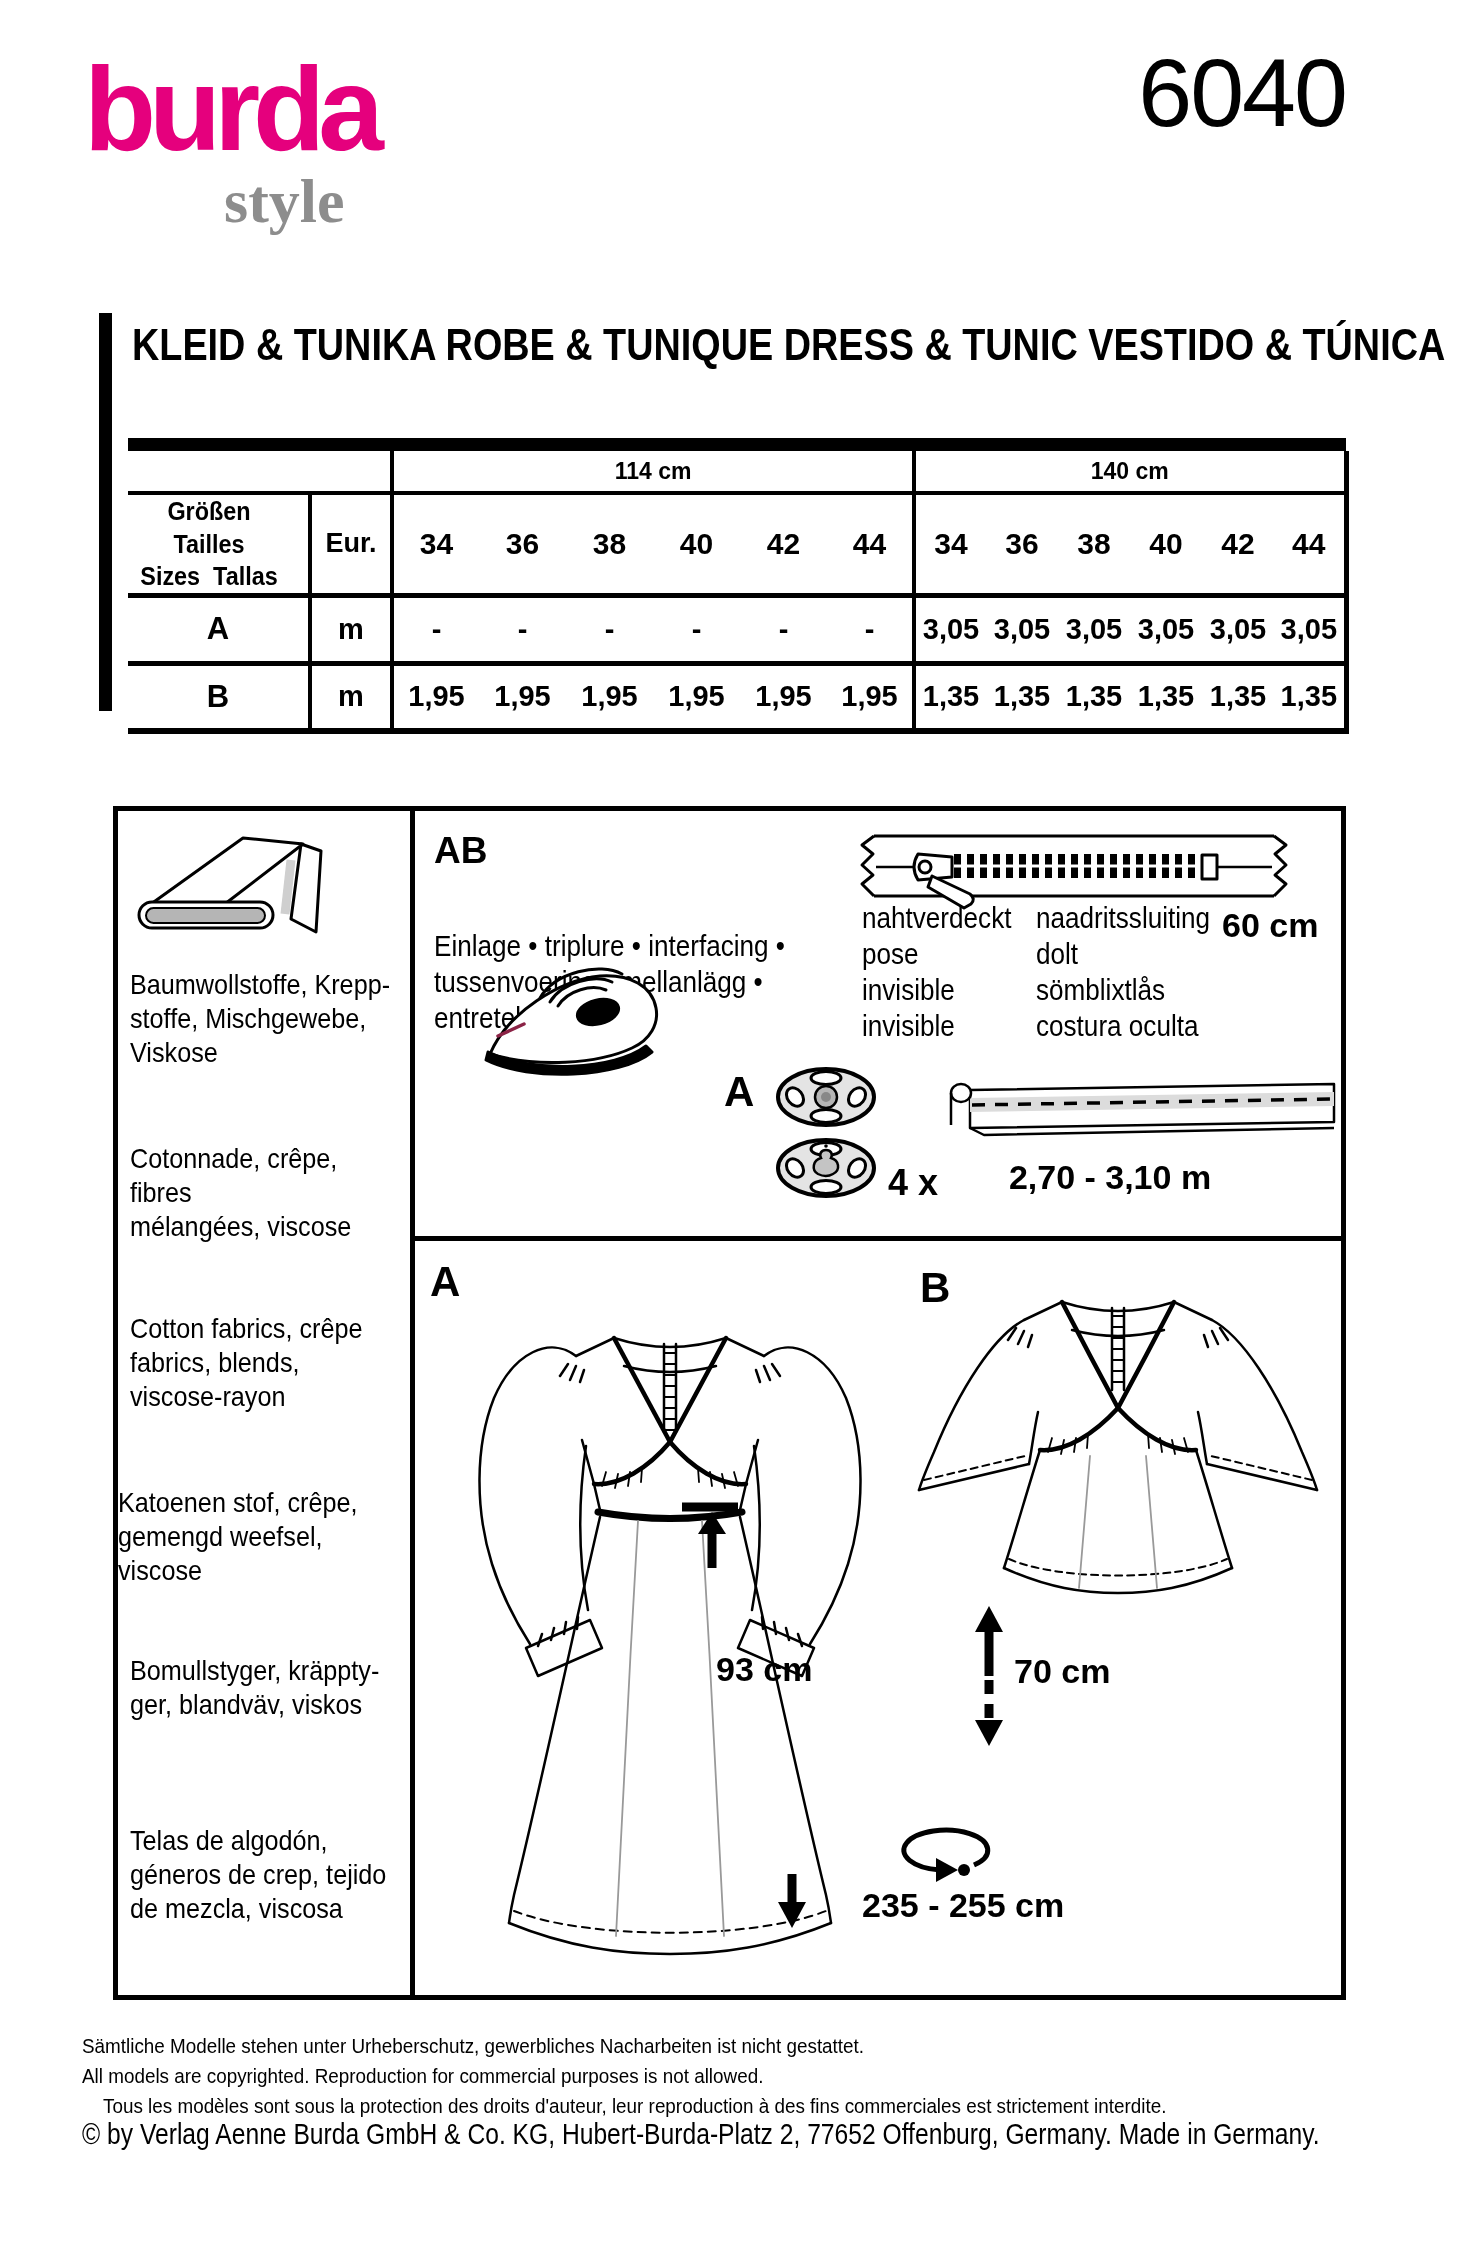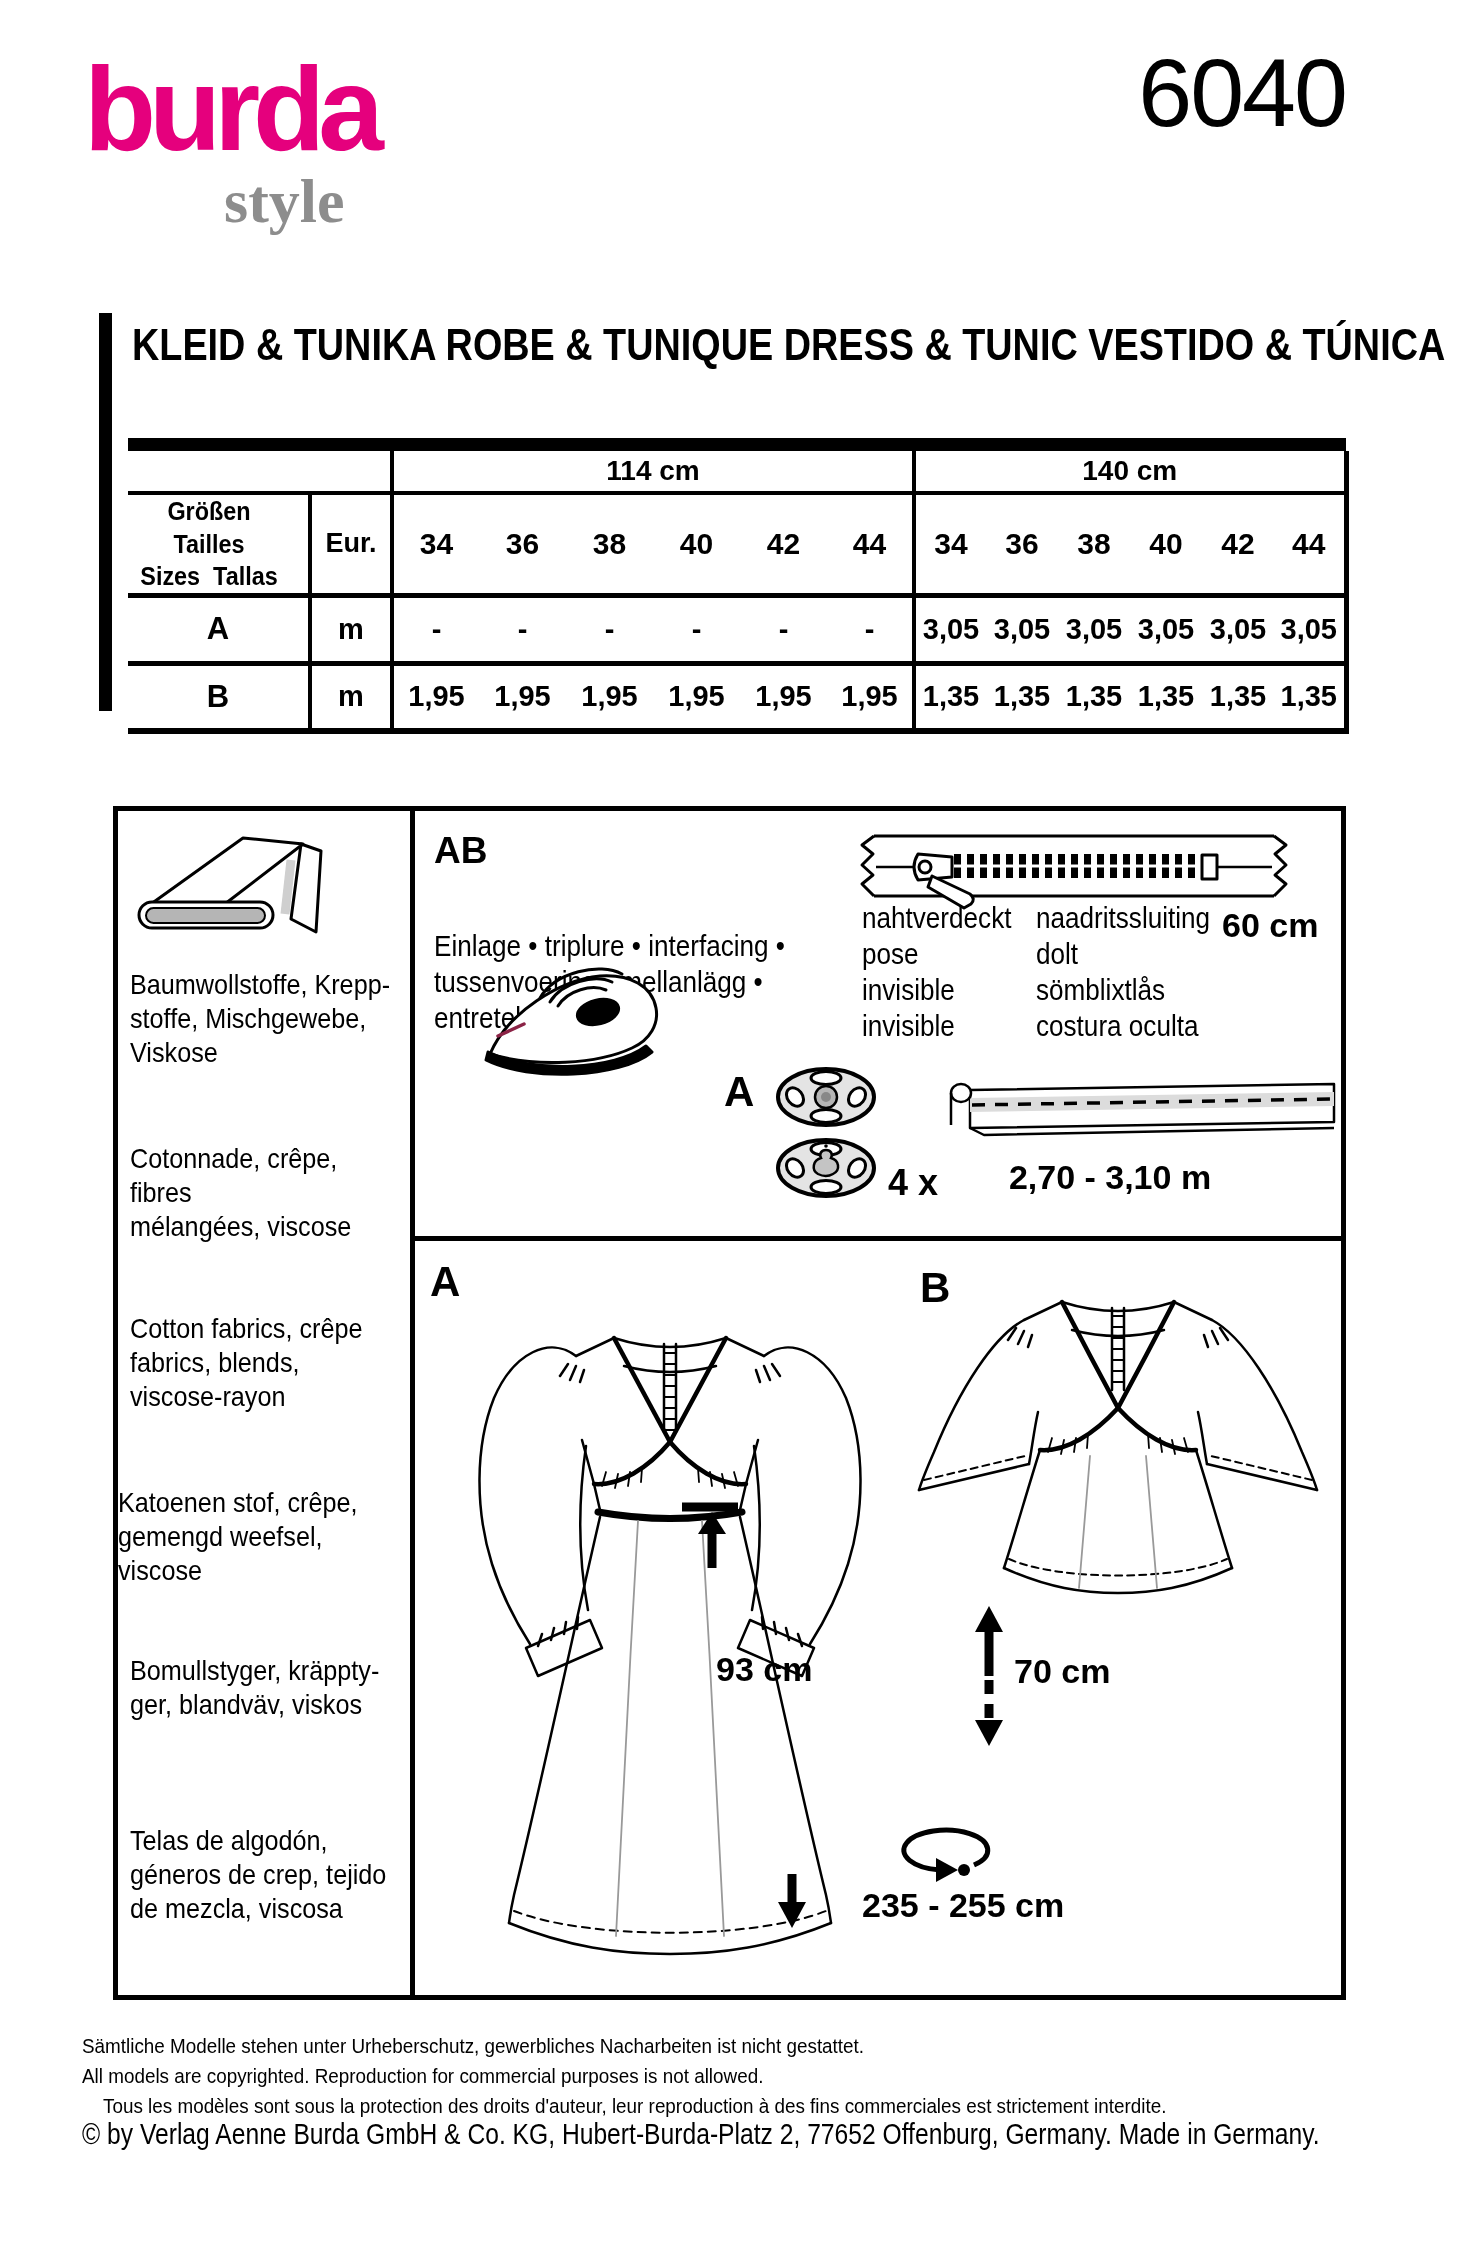--- a/index.html
+++ b/index.html
@@ -21,21 +21,21 @@
   
   .title-bar{background:#000;}
   .title-main{font-size:45px;font-weight:bold;line-height:1;}
   .title-sub{font-size:31px;line-height:1;}
   .title-sub b{font-weight:bold;}
 
   
   .topbar{background:#000;}
   table.sizes{border-collapse:collapse;table-layout:fixed;}
   table.sizes td{padding:0;font-weight:bold;text-align:center;vertical-align:middle;}
-  td.g-head{font-size:28px;border-bottom:4px solid #000;}
+  td.g-head{font-size:23px;border-bottom:4px solid #000;}
   td.blank-head{border-bottom:4px solid #000;}
   td.row-head{font-size:26px;text-align:left;padding-left:6px;line-height:1.25;margin-top:19px;}
   td.eur{font-size:27px;text-align:right;padding-right:8px;}
   td.size-num{font-size:30px;}
   td.unit{font-size:29px;text-align:right;padding-right:6px;}
   td.val{font-size:29px;}
   td.ab-lbl{font-size:31px;text-align:left;padding-left:8px;}
   .bl{border-left:4px solid #000;}
   .br{border-right:5px solid #000;}
   .bt{border-top:5px solid #000;}

